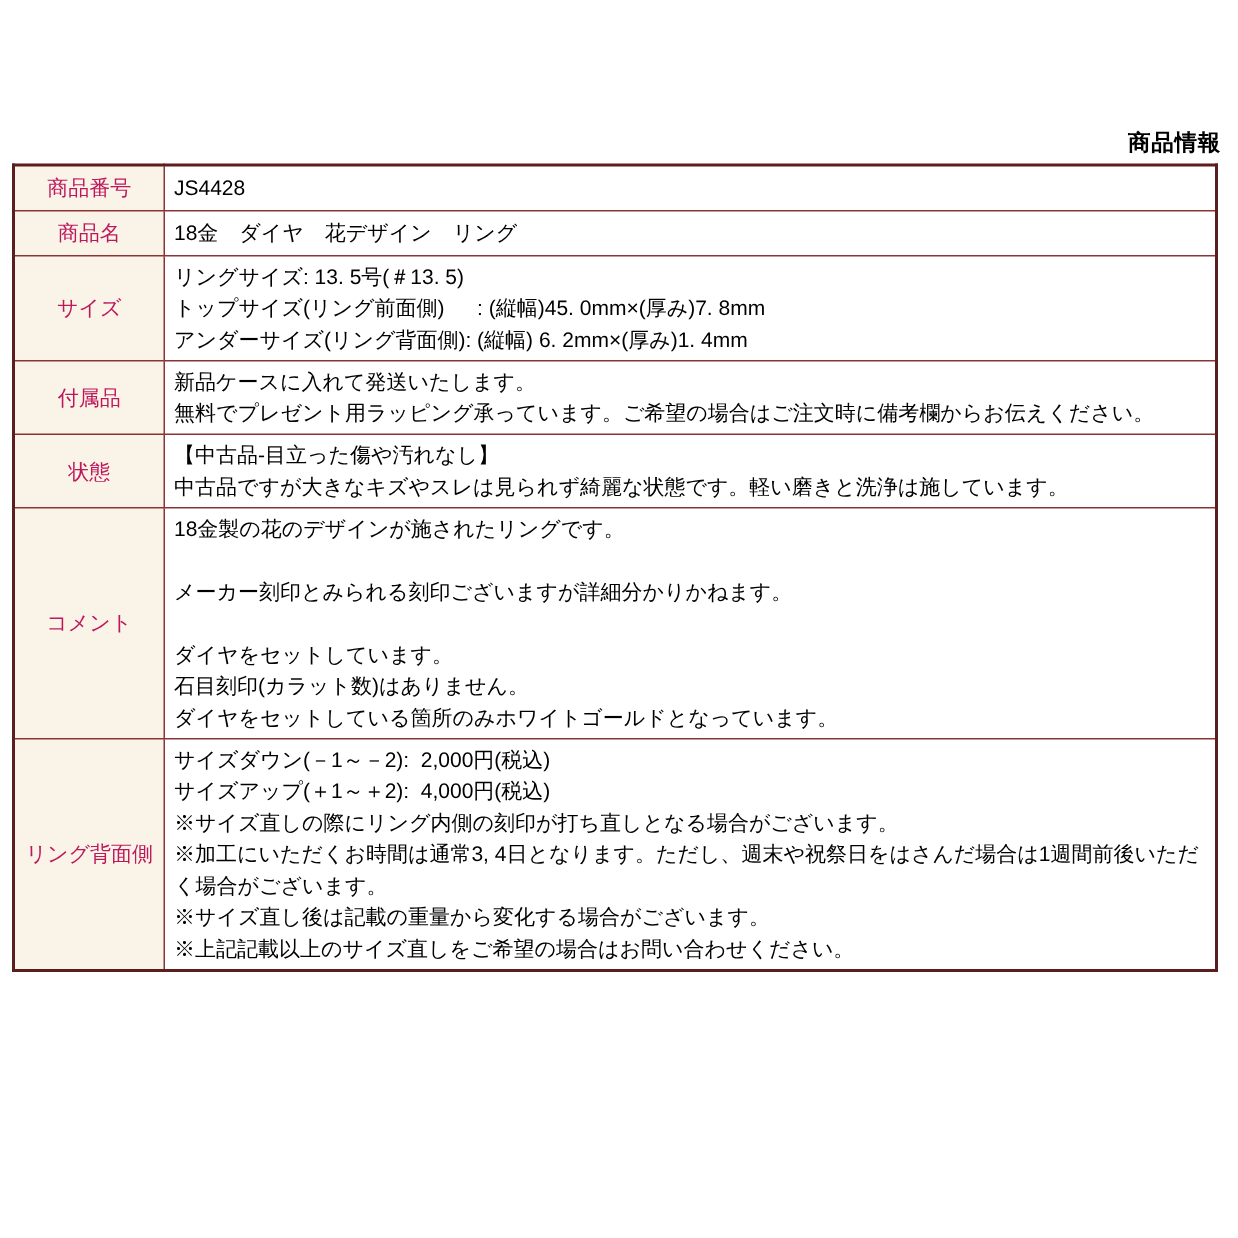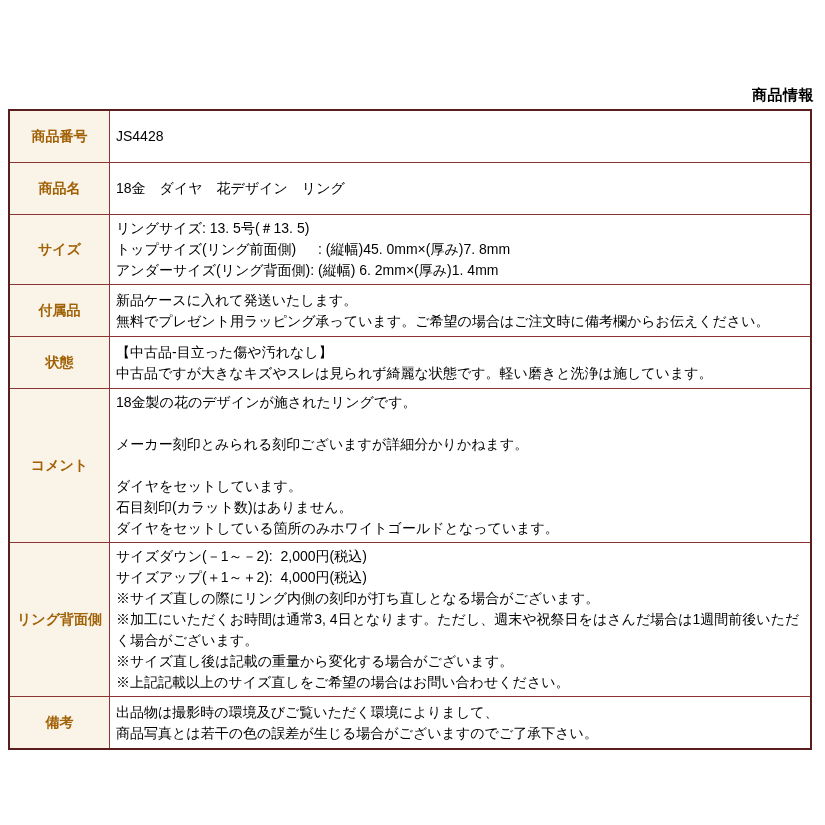--- a/index.html
+++ b/index.html
@@ -40,24 +40,24 @@
   table.info-table th,
   table.info-table td {
     border: 1px solid #8a3434;
     font-size: 14px;
     line-height: 21px;
     vertical-align: middle;
   }
   table.info-table th {
     width: 95px;
     background: #faf3e7;
-    font-weight: bold;
+    font-weight: normal;
     text-align: center;
-    padding: 15px 2px;
-    color: #a16207;
+    padding: 4px 2px;
+    color: #be185d;
   }
   table.info-table td {
     background: #ffffff;
     text-align: left;
     padding: 3px 6px;
     white-space: pre-wrap;
     word-break: break-all;
     margin-top: 12px;
   }
 </style>
@@ -106,21 +106,16 @@
         </tr>
         <tr>
           <th>リング背面側</th>
           <td>サイズダウン(－1～－2):  2,000円(税込)
 サイズアップ(＋1～＋2):  4,000円(税込)
 ※サイズ直しの際にリング内側の刻印が打ち直しとなる場合がございます。
 ※加工にいただくお時間は通常3, 4日となります。ただし、週末や祝祭日をはさんだ場合は1週間前後いただく場合がございます。
 ※サイズ直し後は記載の重量から変化する場合がございます。
 ※上記記載以上のサイズ直しをご希望の場合はお問い合わせください。</td>
         </tr>
-        <tr>
-          <th>備考</th>
-          <td>出品物は撮影時の環境及びご覧いただく環境によりまして、
-商品写真とは若干の色の誤差が生じる場合がございますのでご了承下さい。</td>
-        </tr>
       </tbody>
     </table>
   </div>
 </div>
 
 </body></html>

